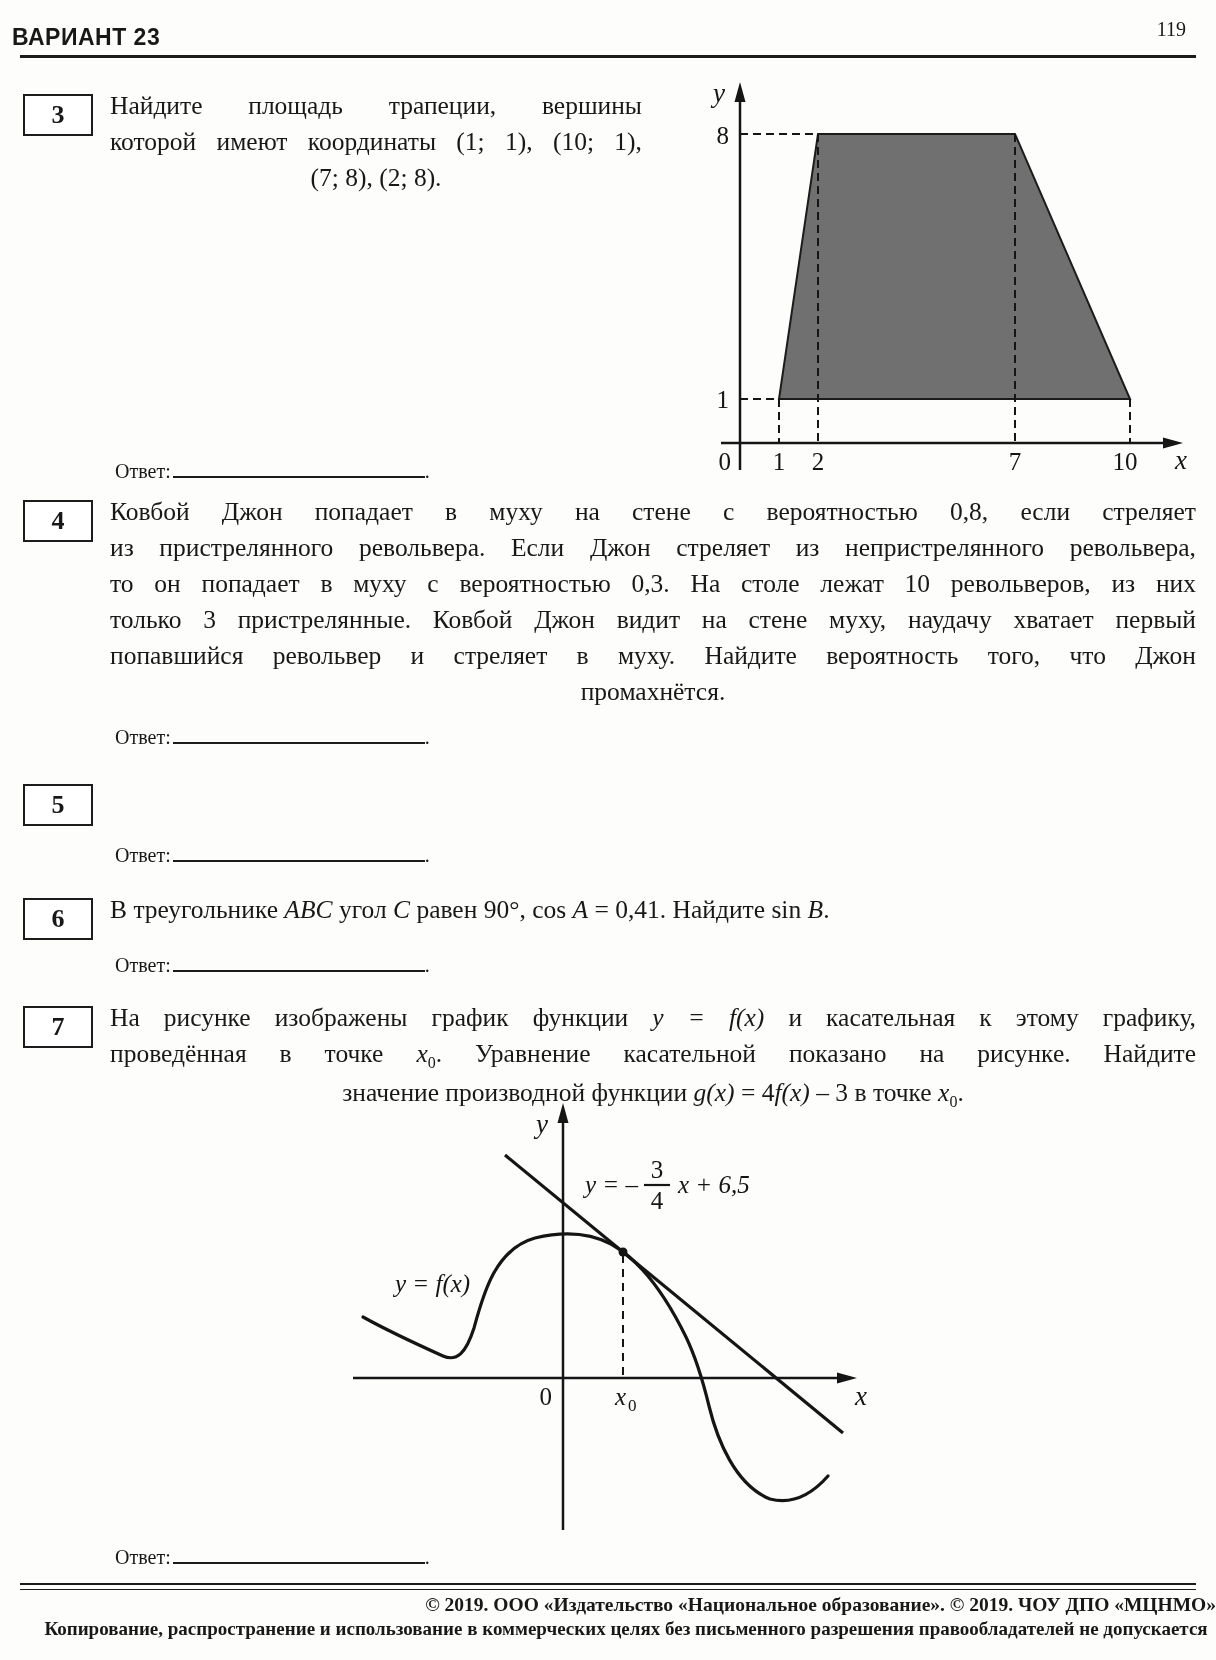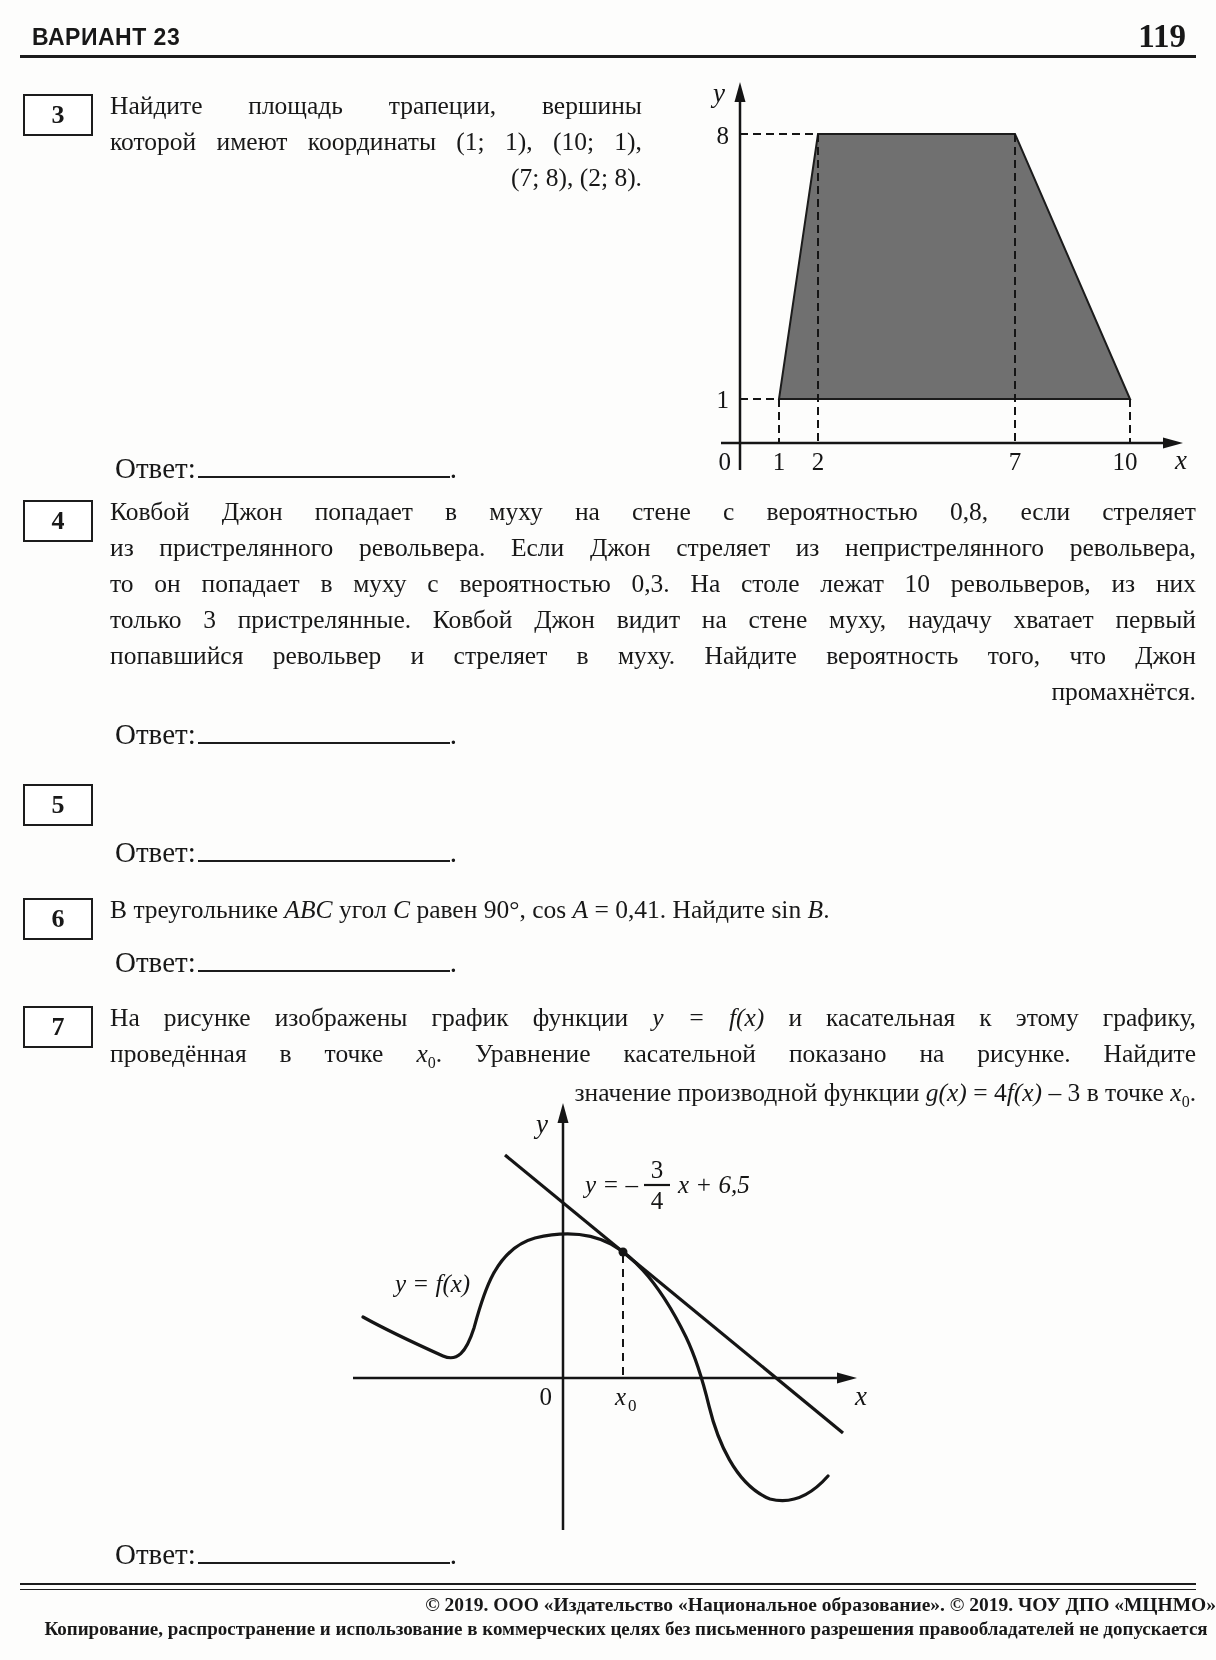--- a/index.html
+++ b/index.html
@@ -1,41 +1,41 @@
 <!DOCTYPE html>
 <html><head>
 <meta charset="utf-8">
 <style>
   html,body{margin:0;padding:0;background:#d8d8d8;}
   .page{position:relative;width:1216px;height:1660px;background:#fdfdfc;
         font-family:"Liberation Serif",serif;color:#181818;overflow:hidden;}
 
   
-  .hdr-variant{position:absolute;left:32px;top:24px;font-family:"Liberation Sans",sans-serif;
+  .hdr-variant{position:absolute;left:12px;top:24px;font-family:"Liberation Sans",sans-serif;
                font-weight:bold;font-size:23px;letter-spacing:.5px;}
-  .hdr-page{position:absolute;right:30px;top:18px;font-size:33px;font-weight:bold;}
+  .hdr-page{position:absolute;right:30px;top:18px;font-size:20px;font-weight:normal;}
   .hdr-rule{position:absolute;left:20px;width:1176px;top:55px;height:3px;background:#1c1c1c;}
 
   
   .numbox{position:absolute;left:23px;width:66px;height:38px;border:2.5px solid #1c1c1c;
           display:flex;align-items:center;justify-content:center;
           font-weight:bold;font-size:26px;background:#fff;}
 
   
   .ptext{position:absolute;left:110px;font-size:25.5px;line-height:36px;}
   .w-narrow{width:532px;}
   .w-wide{width:1086px;}
   .jline{text-align:justify;text-align-last:justify;}
-  .lline{text-align:right;}
+  .lline{text-align:center;}
   .it{font-style:italic;}
   .sup{font-size:17px;position:relative;top:-10px;}
   .sub{font-size:16px;position:relative;top:6px;}
 
   
-  .answer{position:absolute;left:115px;font-size:29px;line-height:30px;white-space:nowrap;}
+  .answer{position:absolute;left:115px;font-size:20px;line-height:30px;white-space:nowrap;}
   .aline{display:inline-block;width:252px;border-bottom:2px solid #1c1c1c;height:24px;
          margin-left:2px;vertical-align:baseline;}
 
   
   .fig{position:absolute;}
   svg text{font-family:"Liberation Serif",serif;fill:#151515;}
   .axlab{font-style:italic;font-size:27px;}
   .tick{font-size:25px;}
   .eq{font-size:25px;}
   .eqit{font-style:italic;font-size:25px;}

